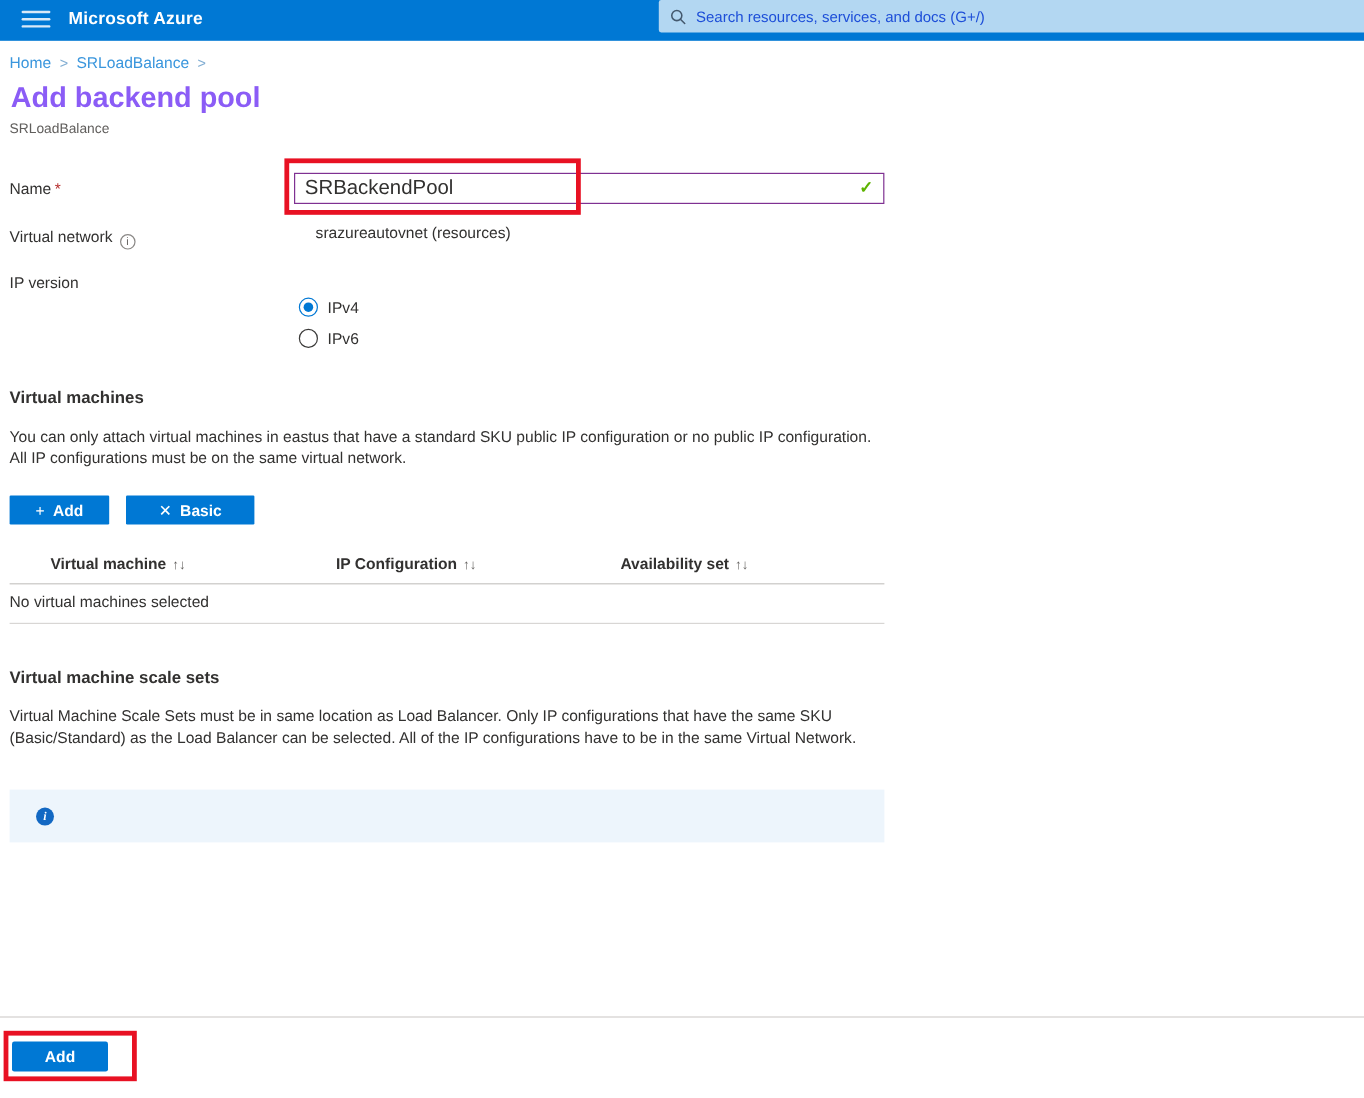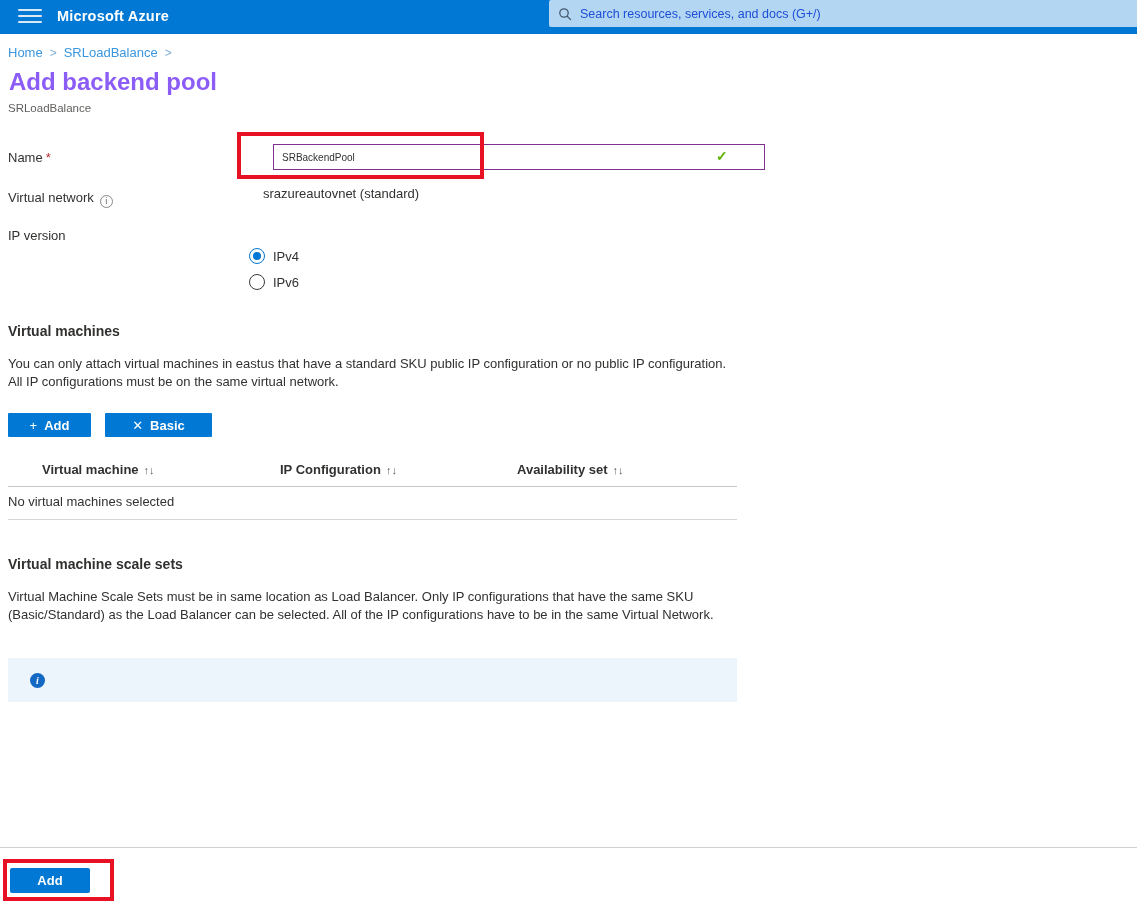--- a/index.html
+++ b/index.html
@@ -22,21 +22,21 @@
   .crumb-sep { color:#82aed3; margin:0 7px; font-size:12px; }
 
   
   .page-title { position:absolute; left:9px; top:68px; font-size:24px; font-weight:600; color:#8b5cf6; }
   .page-subtitle { position:absolute; left:8px; top:102px; font-size:11.5px; color:#605e5c; }
 
   
   .flabel { position:absolute; left:8px; font-size:13px; color:#323130; }
   .req { color:#b52b2b; margin-left:3px; }
   .info-icon { display:inline-block; width:13px; height:13px; border:1px solid #8a8886; border-radius:50%; font-size:9px; line-height:11px; text-align:center; color:#605e5c; margin-left:6px; vertical-align:-2px; font-style:normal; }
-  .name-input { position:absolute; left:245px; top:144px; width:492px; height:26px; border:1px solid #7f3192; background:#fff; font-family:"Liberation Sans",sans-serif; font-size:10px; color:#323130; padding:0 26px 0 8px; outline:none;margin-left:28px; }
+  .name-input { position:absolute; left:245px; top:144px; width:492px; height:26px; border:1px solid #7f3192; background:#fff; font-family:"Liberation Sans",sans-serif; font-size:17px; color:#323130; padding:0 26px 0 8px; outline:none; }
   .valid-check { position:absolute; left:716px; top:148px; font-size:14px; color:#5db300; font-weight:bold; }
   .vnet-value { position:absolute; left:263px; top:186px; font-size:13px; color:#323130; }
 
   .radio-row { position:absolute; left:249px; display:flex; align-items:flex-end; cursor:pointer;margin-top:24px; }
   .radio-outer { width:16px; height:16px; border-radius:50%; background:#fff; display:flex; align-items:center; justify-content:center; }
   .radio-outer.sel { border:1px solid #0078d4; }
   .radio-outer.unsel { border:1px solid #3b3a39; }
   .radio-dot { width:8px; height:8px; border-radius:50%; background:#0078d4; }
   .radio-label { margin-left:8px; font-size:13px; color:#323130; }
 
@@ -101,21 +101,21 @@
   <div class="flabel" style="top:150px;">
     <span>Name</span><span class="req">*</span>
   </div>
   <input class="name-input" type="text" value="SRBackendPool" style="">
   <span class="valid-check">✓</span>
   <div class="red-box name"></div>
 
   <div class="flabel" style="top:190px;">
     <span>Virtual network</span><i class="info-icon">i</i>
   </div>
-  <div class="vnet-value">srazureautovnet (standard)</div>
+  <div class="vnet-value">srazureautovnet (resources)</div>
 
   <div class="flabel" style="top:228px;">IP version</div>
   <div class="radio-row" style="top:224px;">
     <span class="radio-outer sel">
         <span class="radio-dot"></span>
       </span>
     <span class="radio-label">IPv4</span>
   </div>
   <div class="radio-row" style="top:250px;">
     <span class="radio-outer unsel"></span>

